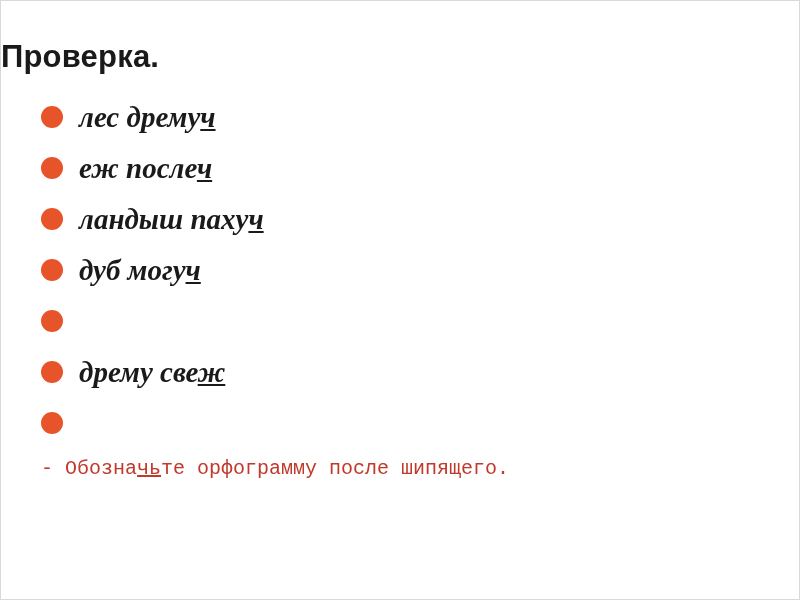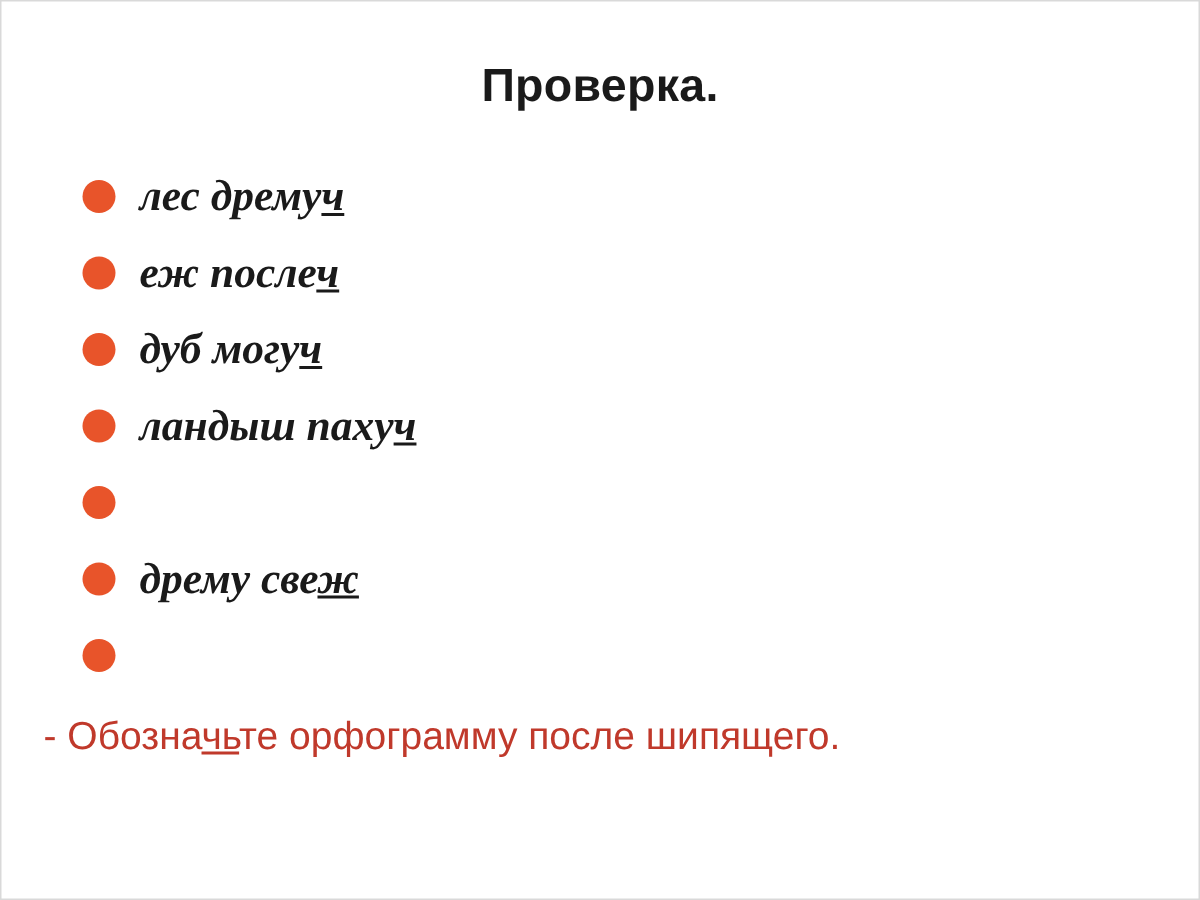--- a/index.html
+++ b/index.html
@@ -15,31 +15,30 @@
   }
   .slide {
     position: relative;
     width: 800px;
     height: 600px;
     box-sizing: border-box;
     background: #ffffff;
     border: 1px solid #d9d9d9;
   }
   .slide-title {
-    text-align: center;
     font-family: "Liberation Sans", sans-serif;
     font-size: 31px;
     font-weight: bold;
     color: #1a1a1a;
     padding-top: 38px;
     letter-spacing: 0.2px;
   }
   .bullet-list {
     list-style: none;
-    margin: 16px;
+    margin: 2px;
     padding: 18px 0 0 38px;
   }
   .bullet-item {
     display: flex;
     align-items: center;
     margin-bottom: 7px;
     height: 44px;
   }
   .bullet-dot {
     width: 22px;
@@ -54,23 +53,23 @@
     font-style: italic;
     font-weight: bold;
     font-size: 29px;
     color: #1a1a1a;
     white-space: pre;
   }
   .bullet-text .u {
     text-decoration: underline;
   }
   .note {
-    margin: 12px 0 0 28px;
-    font-family: Liberation Sans, sans-serif;
-    font-size: 26px;
+    margin: 12px 0 0 40px;
+    font-family: Liberation Mono, monospace;
+    font-size: 20px;
     color: #c0392b;
   }
   .note .u {
     text-decoration: underline;
   }
   .note .dash {
     color: #c0392b;
   }
 </style>
 </head>
@@ -84,25 +83,25 @@
     <li class="bullet-item">
       <span class="bullet-dot" style="background: rgb(232, 84, 42);"></span>
       <span class="bullet-text"><span>лес дрему</span><span class="u">ч</span></span>
     </li>
     <li class="bullet-item">
       <span class="bullet-dot" style="background: rgb(232, 84, 42);"></span>
       <span class="bullet-text"><span>еж после</span><span class="u">ч</span></span>
     </li>
     <li class="bullet-item">
       <span class="bullet-dot" style="background: rgb(232, 84, 42);"></span>
-      <span class="bullet-text"><span>дуб могу</span><span class="u">ч</span></span>
+      <span class="bullet-text"><span>ландыш паху</span><span class="u">ч</span></span>
     </li>
     <li class="bullet-item">
       <span class="bullet-dot" style="background: rgb(232, 84, 42);"></span>
-      <span class="bullet-text"><span>ландыш паху</span><span class="u">ч</span></span>
+      <span class="bullet-text"><span>дуб могу</span><span class="u">ч</span></span>
     </li>
     <li class="bullet-item">
       <span class="bullet-dot" style="background: rgb(232, 84, 42);"></span>
     </li>
     <li class="bullet-item">
       <span class="bullet-dot" style="background: rgb(232, 84, 42);"></span>
       <span class="bullet-text"><span>дрему све</span><span class="u">ж</span></span>
     </li>
     <li class="bullet-item">
       <span class="bullet-dot" style="background: rgb(232, 84, 42);"></span>

